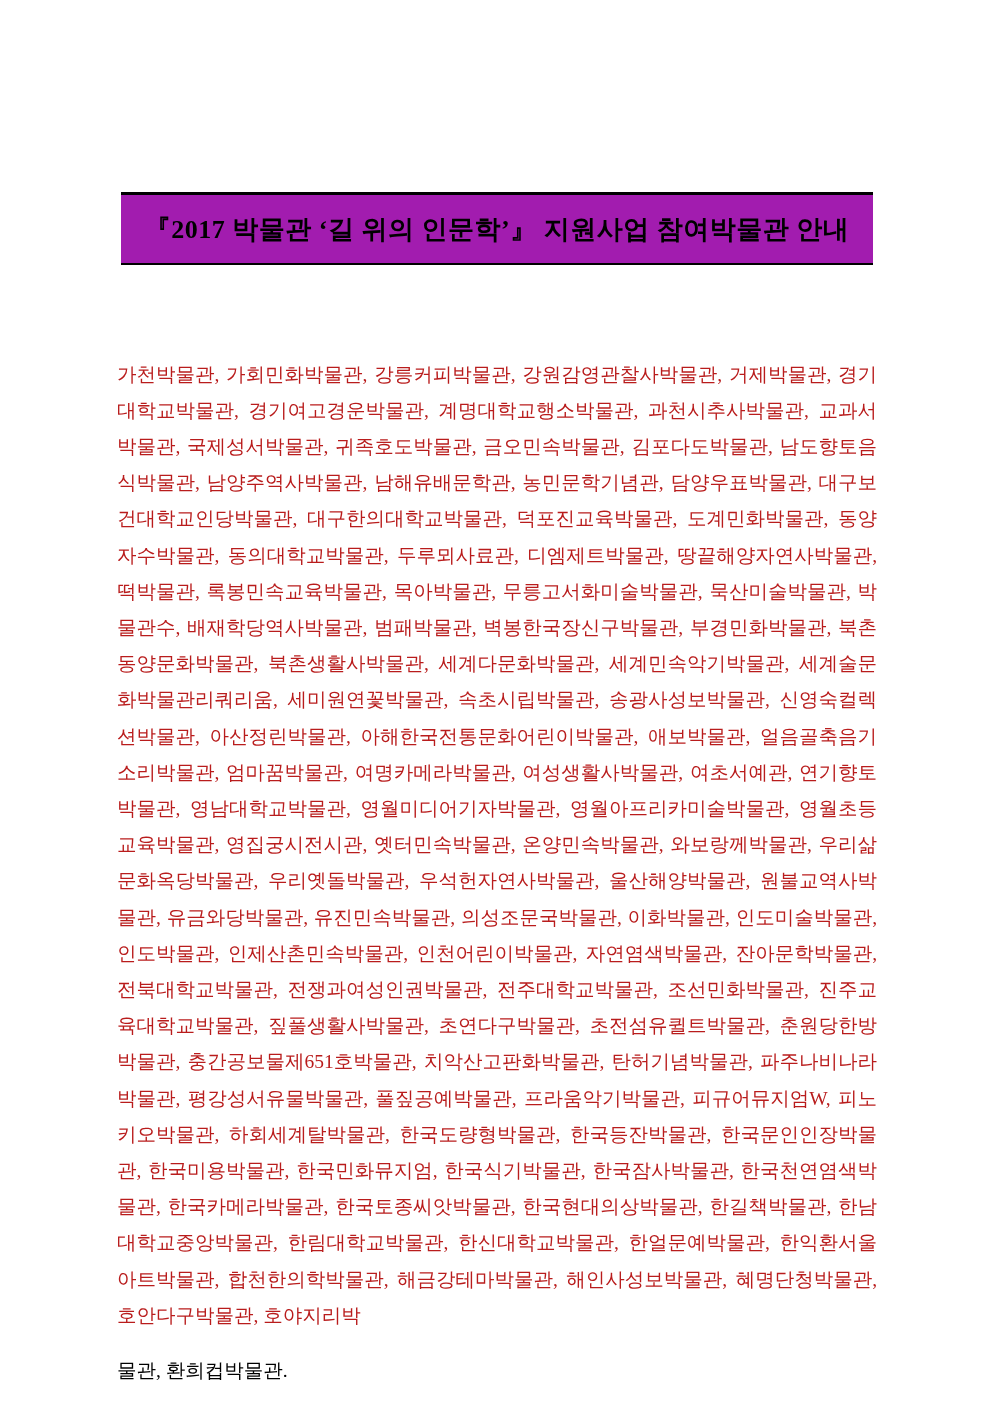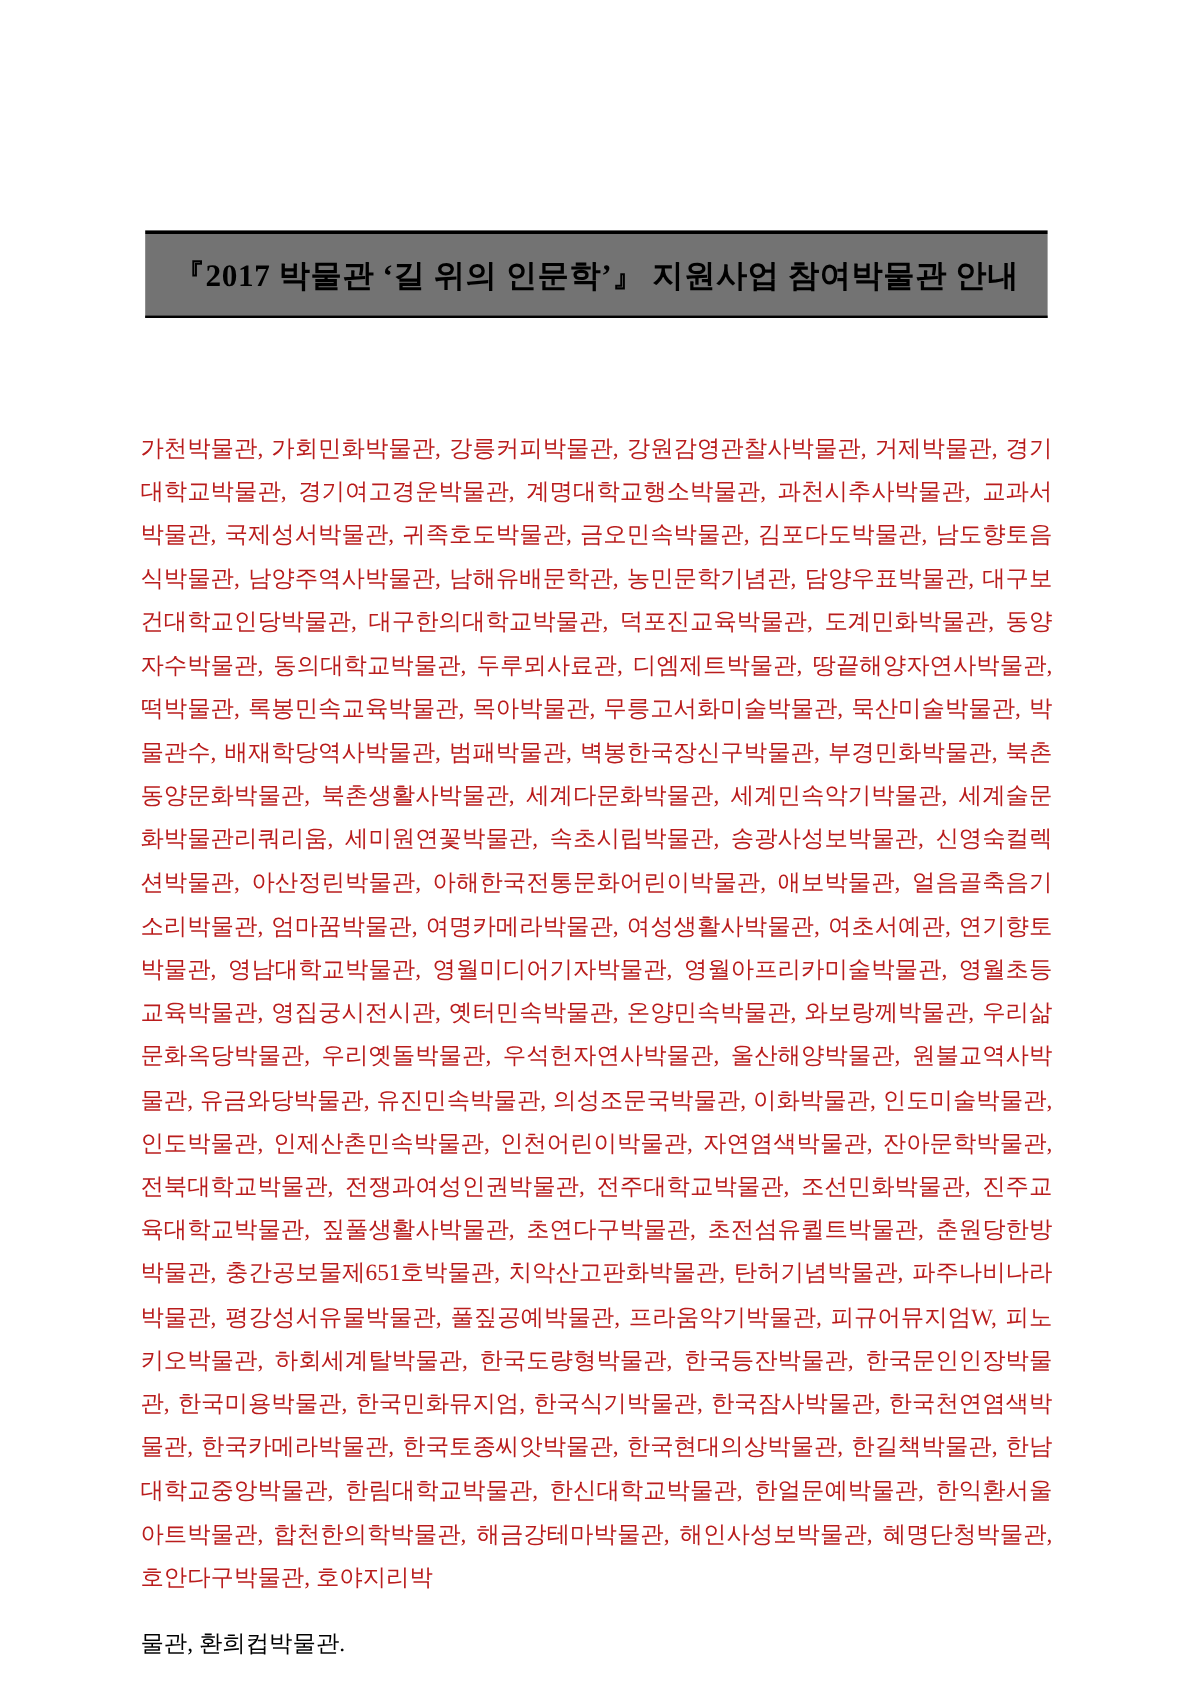--- a/index.html
+++ b/index.html
@@ -27,21 +27,21 @@
     left: 121px;
     top: 192px;
     width: 752px;
   }
   .title-rule {
     height: 3px;
     background: #000000;
     width: 100%;
   }
   .title-box {
-    background: #737373;
+    background: #a21caf;
     border-bottom: 2px solid #000000;
     height: 68px;
     display: flex;
     align-items: center;
     justify-content: center;
   }
   .title-text {
     font-size: 26px;
     font-weight: bold;
     letter-spacing: 0.5px;

